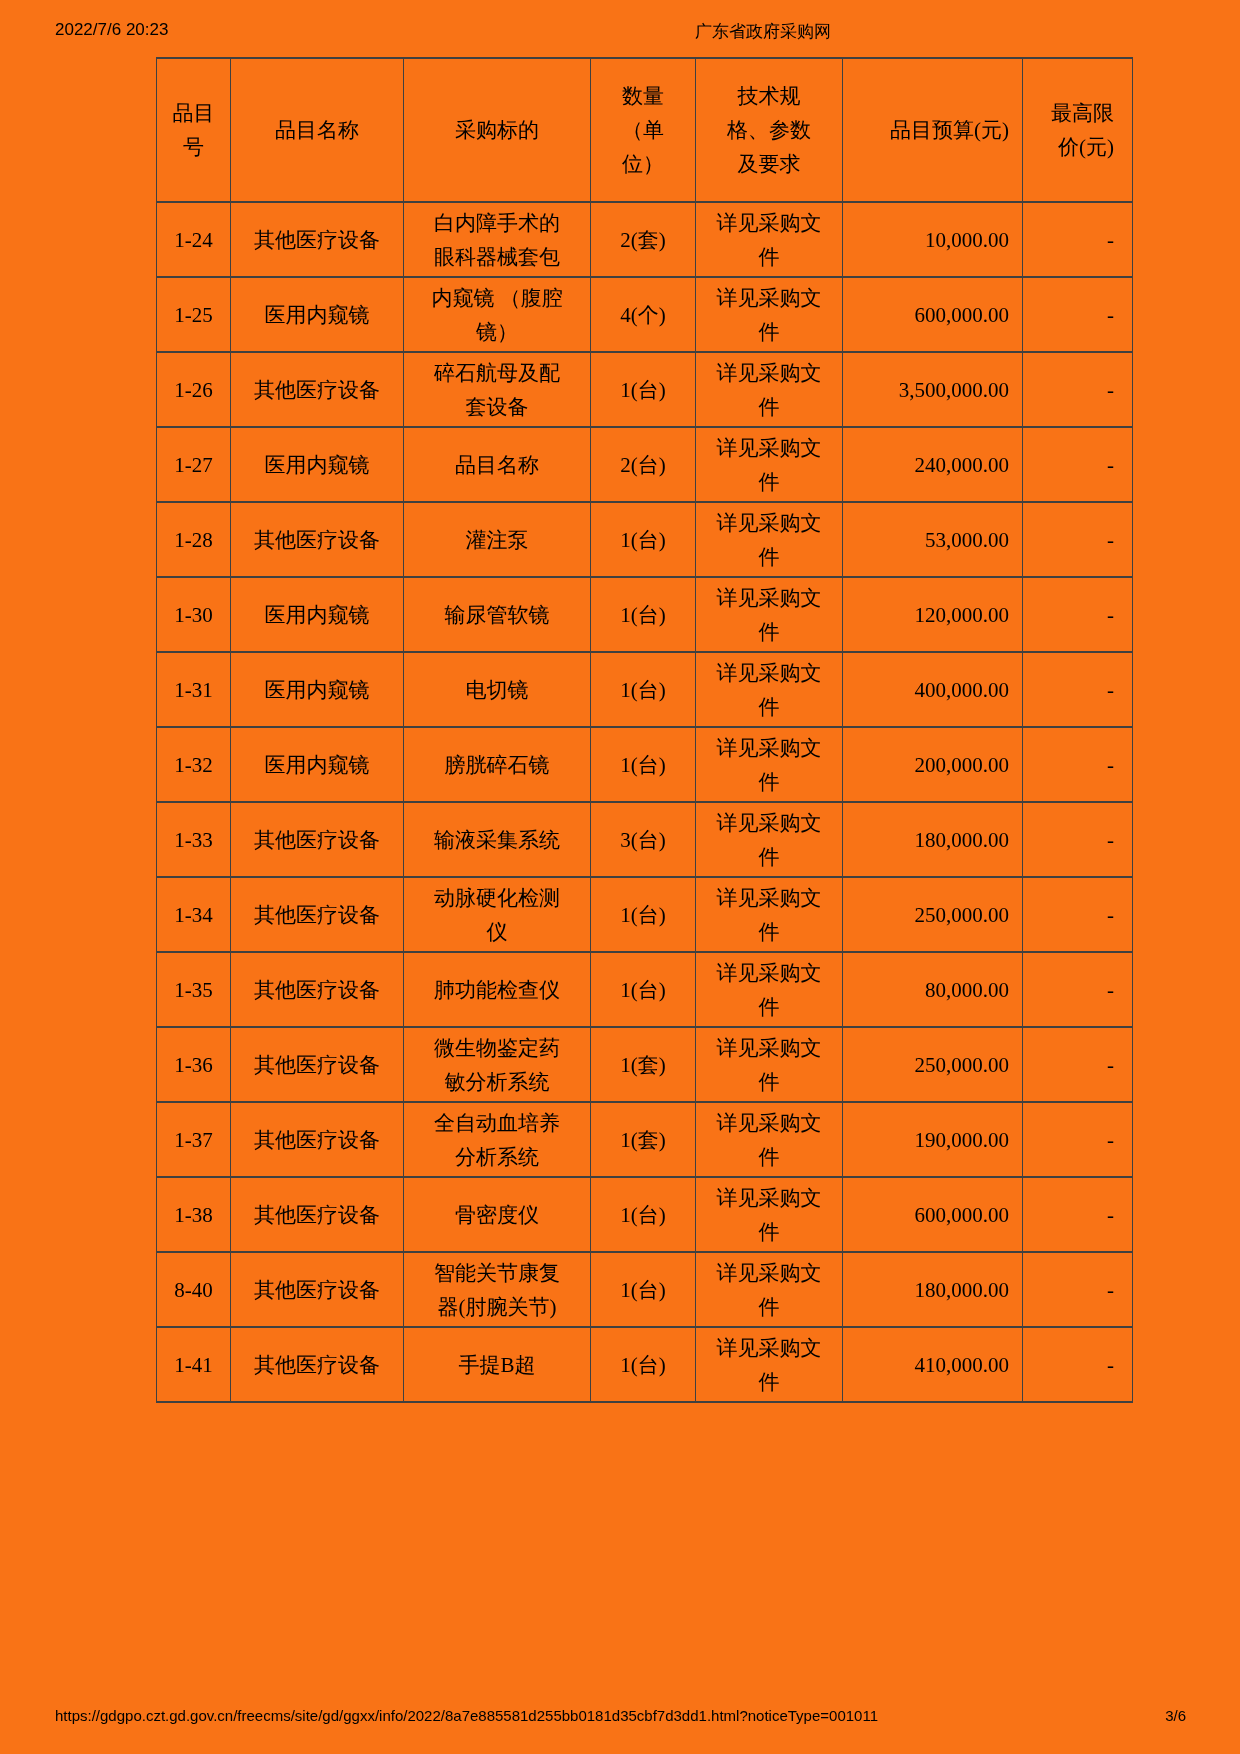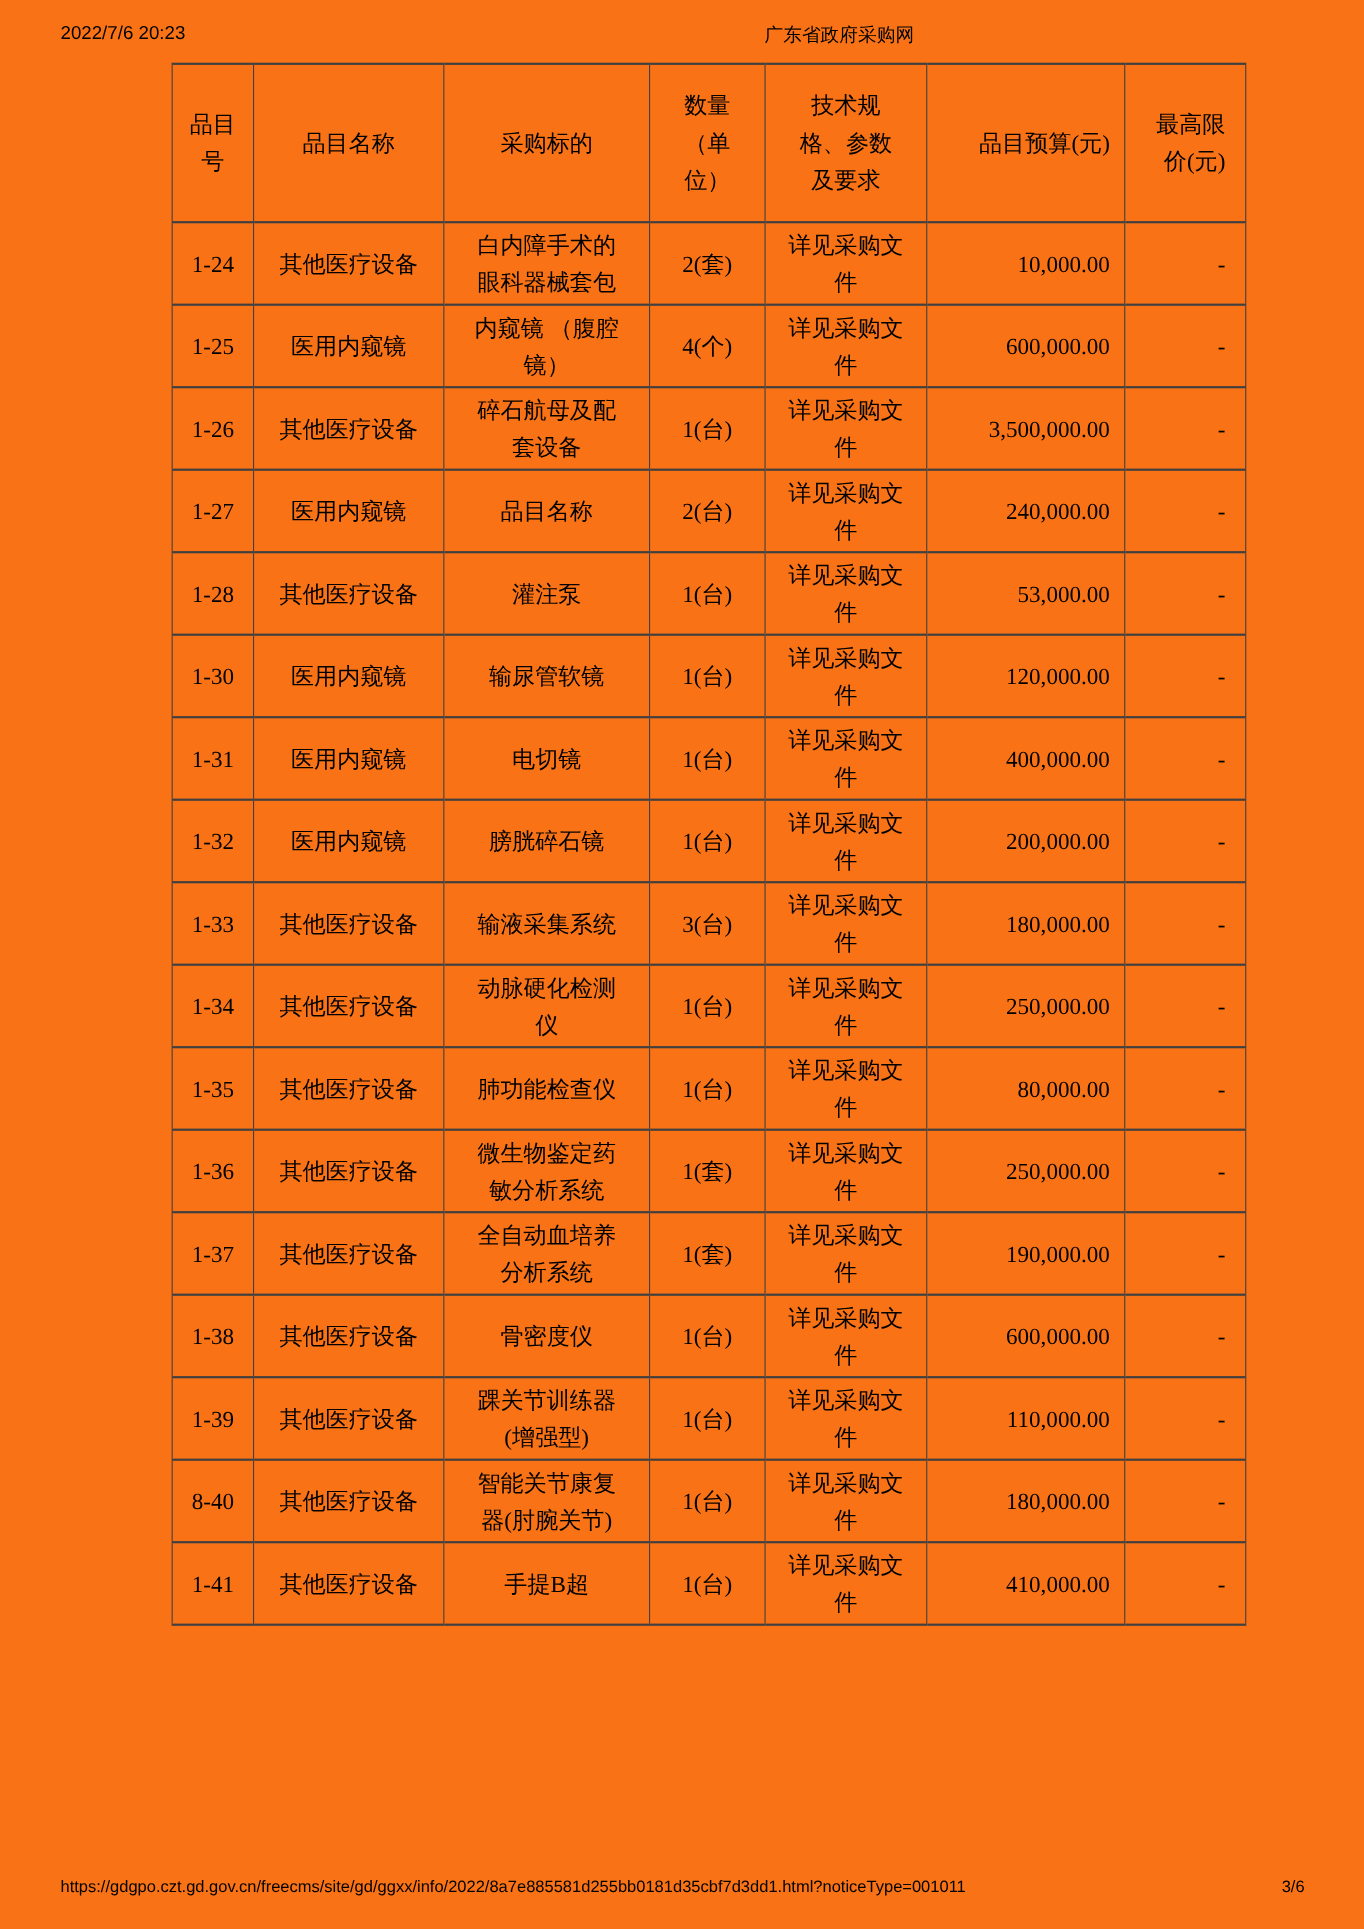--- a/index.html
+++ b/index.html
@@ -223,31 +223,20 @@
           <td class="c0">1-38</td>
           <td class="c1">其他医疗设备</td>
           <td class="c2">骨密度仪</td>
           <td class="c3">1(台)</td>
           <td class="c4">详见采购文
 件</td>
           <td class="c5">600,000.00</td>
           <td class="c6">-</td>
         </tr>
         <tr>
-          <td class="c0">1-39</td>
-          <td class="c1">其他医疗设备</td>
-          <td class="c2">踝关节训练器
-(增强型)</td>
-          <td class="c3">1(台)</td>
-          <td class="c4">详见采购文
-件</td>
-          <td class="c5">110,000.00</td>
-          <td class="c6">-</td>
-        </tr>
-        <tr>
           <td class="c0">8-40</td>
           <td class="c1">其他医疗设备</td>
           <td class="c2">智能关节康复
 器(肘腕关节)</td>
           <td class="c3">1(台)</td>
           <td class="c4">详见采购文
 件</td>
           <td class="c5">180,000.00</td>
           <td class="c6">-</td>
         </tr>

